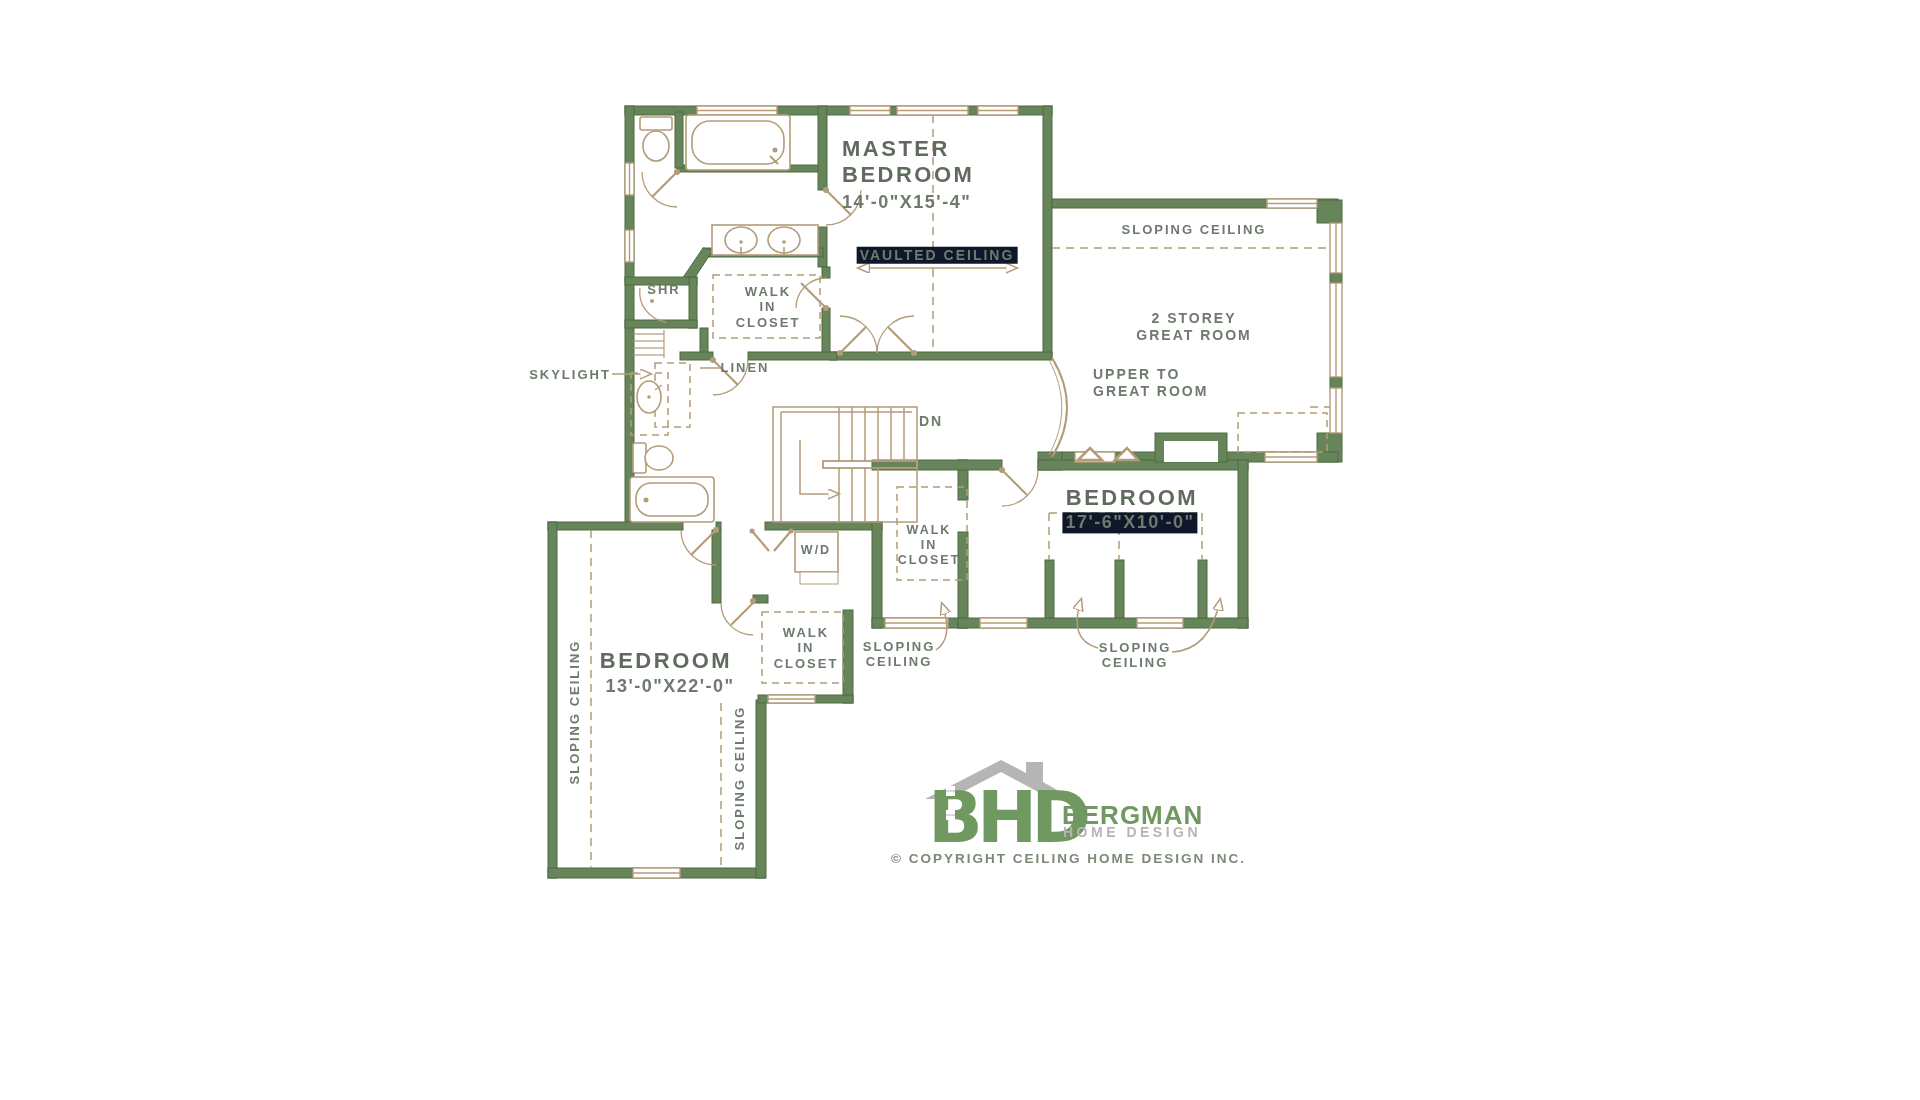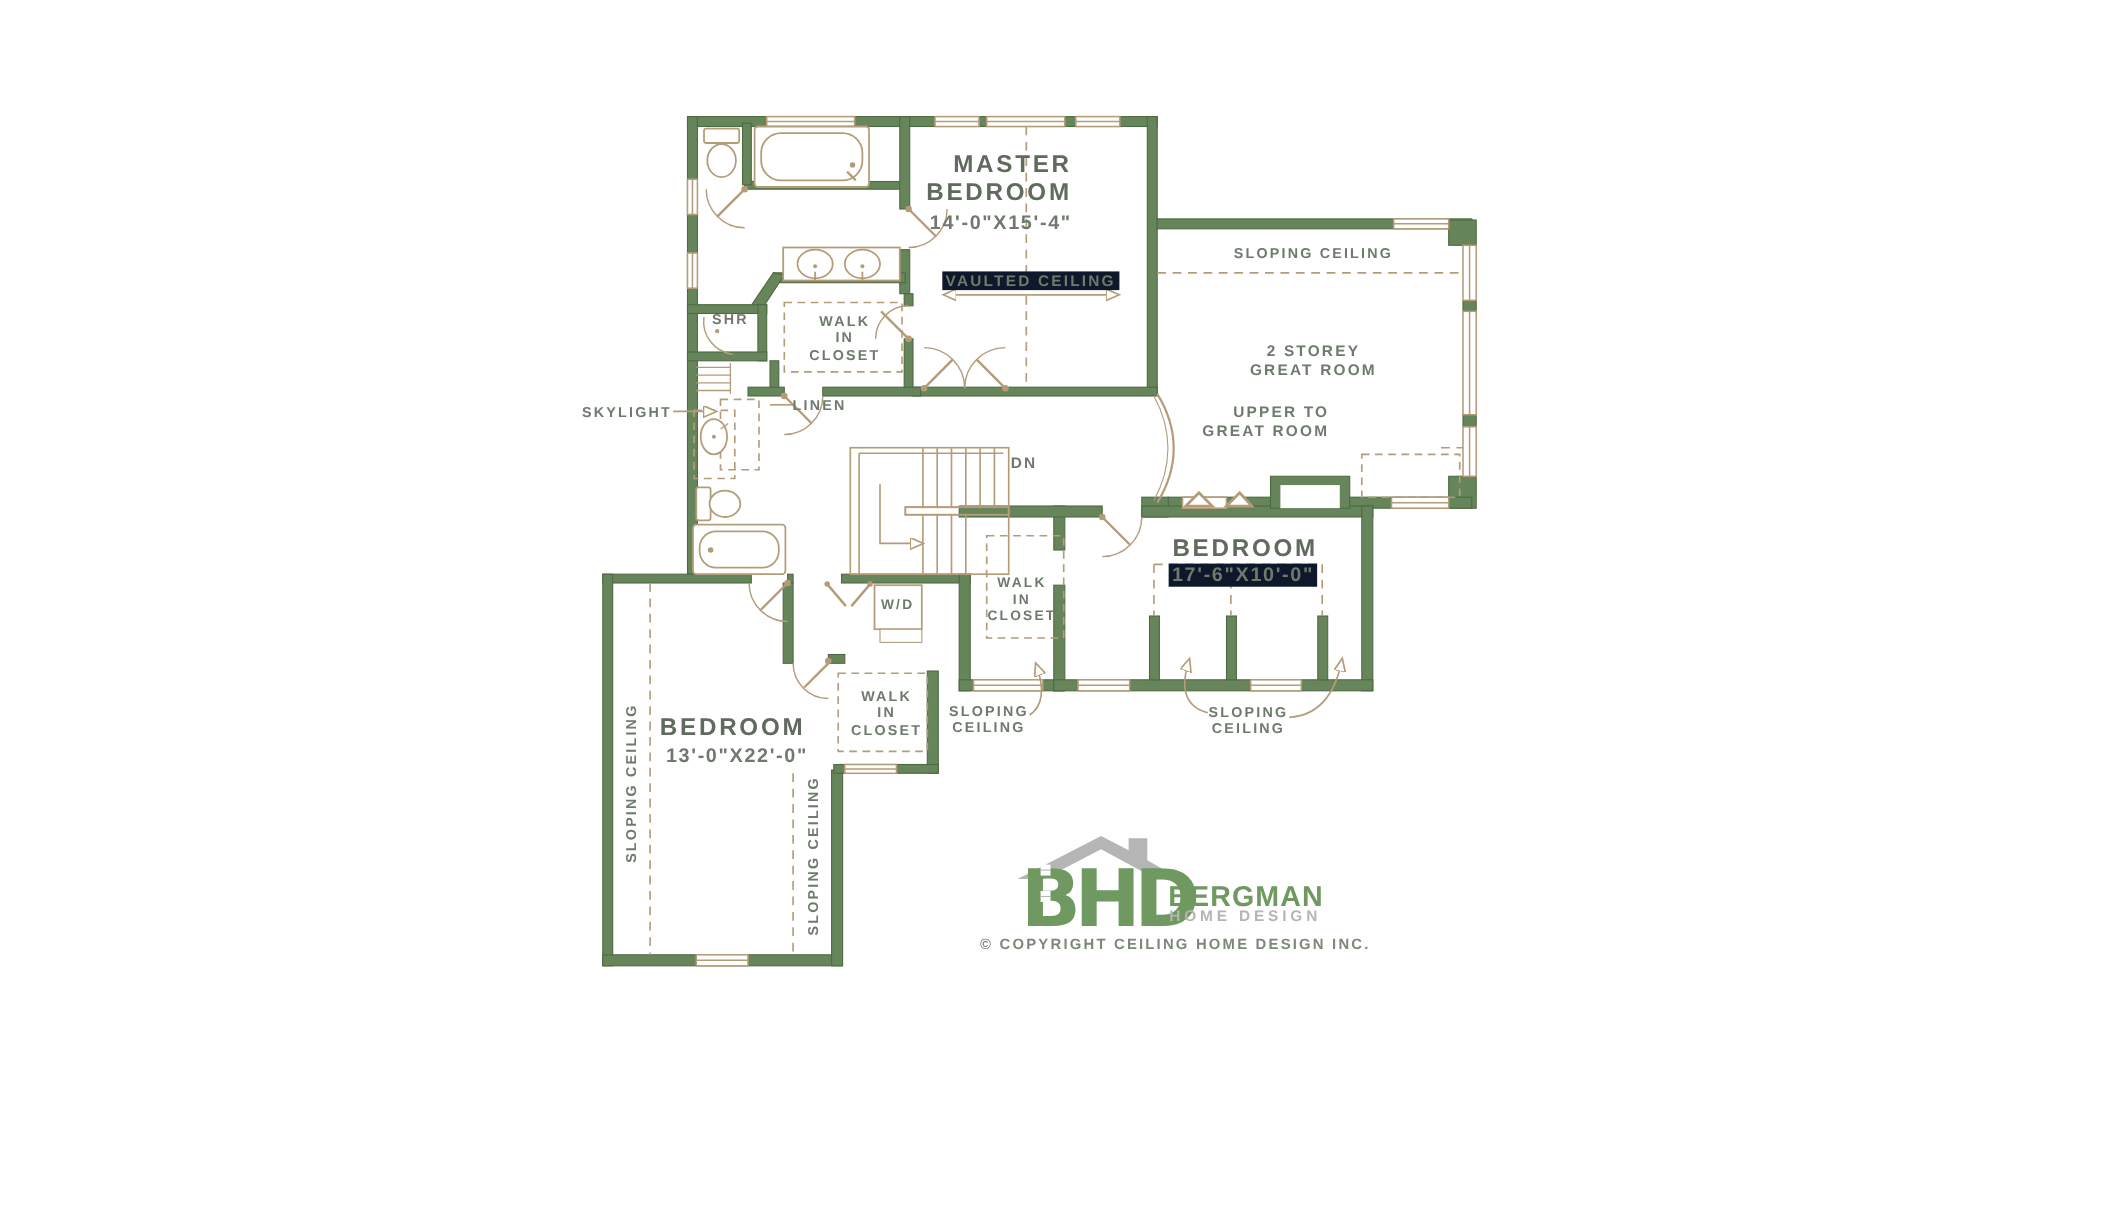--- a/index.html
+++ b/index.html
@@ -7,21 +7,21 @@
     --ink:#6d7a6c; --ink-dark:#5f6b5d; --title:#4d7a4c; --sub:#75826f;
     --logo-green:#6f9960; --logo-gray:#b5b5b5; --copy:#7c8878;
   }
   html,body{margin:0;padding:0;background:#ffffff;}
   #canvas{position:relative;width:1920px;height:1100px;background:#ffffff;overflow:hidden;
           font-family:"Liberation Sans",sans-serif;}
   #plan-svg{position:absolute;left:0;top:0;}
   .lbl{position:absolute;transform:translate(-50%,-50%);color:var(--ink);
        letter-spacing:2px;line-height:1.18;text-align:center;white-space:nowrap;font-weight:600;}
   .lbl-left{position:absolute;color:var(--ink);letter-spacing:2px;line-height:1.18;
-       text-align:right;white-space:nowrap;font-weight:600;}
+       text-align:left;white-space:nowrap;font-weight:600;}
   .lbl-v{position:absolute;transform:translate(-50%,-50%) rotate(-90deg);color:var(--ink);
        letter-spacing:2px;white-space:nowrap;font-weight:600;}
   .room-name{font-size:22px;color:var(--ink-dark);letter-spacing:2.5px;font-weight:700;}
   .room-dims{font-size:18px;color:var(--ink);letter-spacing:1.5px;font-weight:600;}
   .small-lbl{font-size:13px;}
   .tiny-lbl{font-size:12.5px;}
   .bg-white{background:#0f172a;padding:0 3px;}
   #title{position:absolute;left:855px;top:975px;transform:translate(-50%,-50%);
          font-size:44px;color:var(--title);letter-spacing:9px;font-weight:600;white-space:nowrap;}
   #subtitle{position:absolute;left:940px;top:1012px;transform:translate(-50%,-50%);

